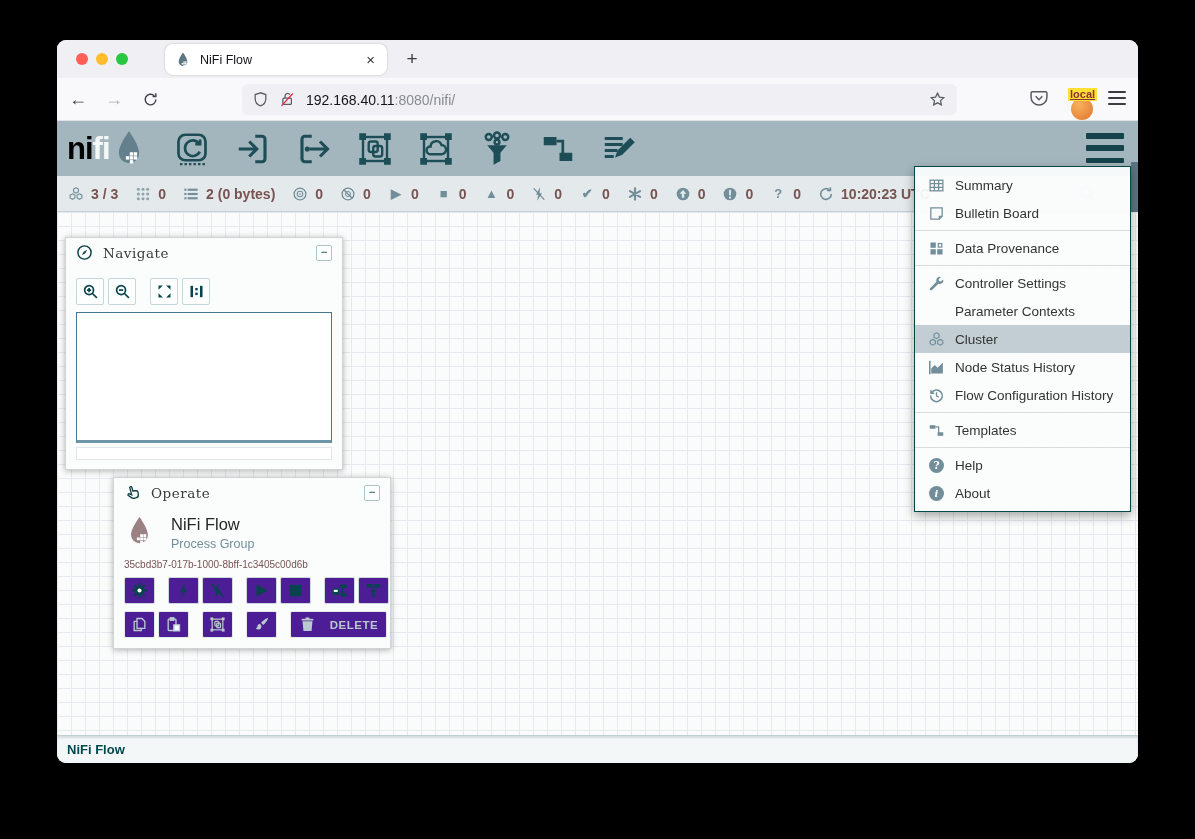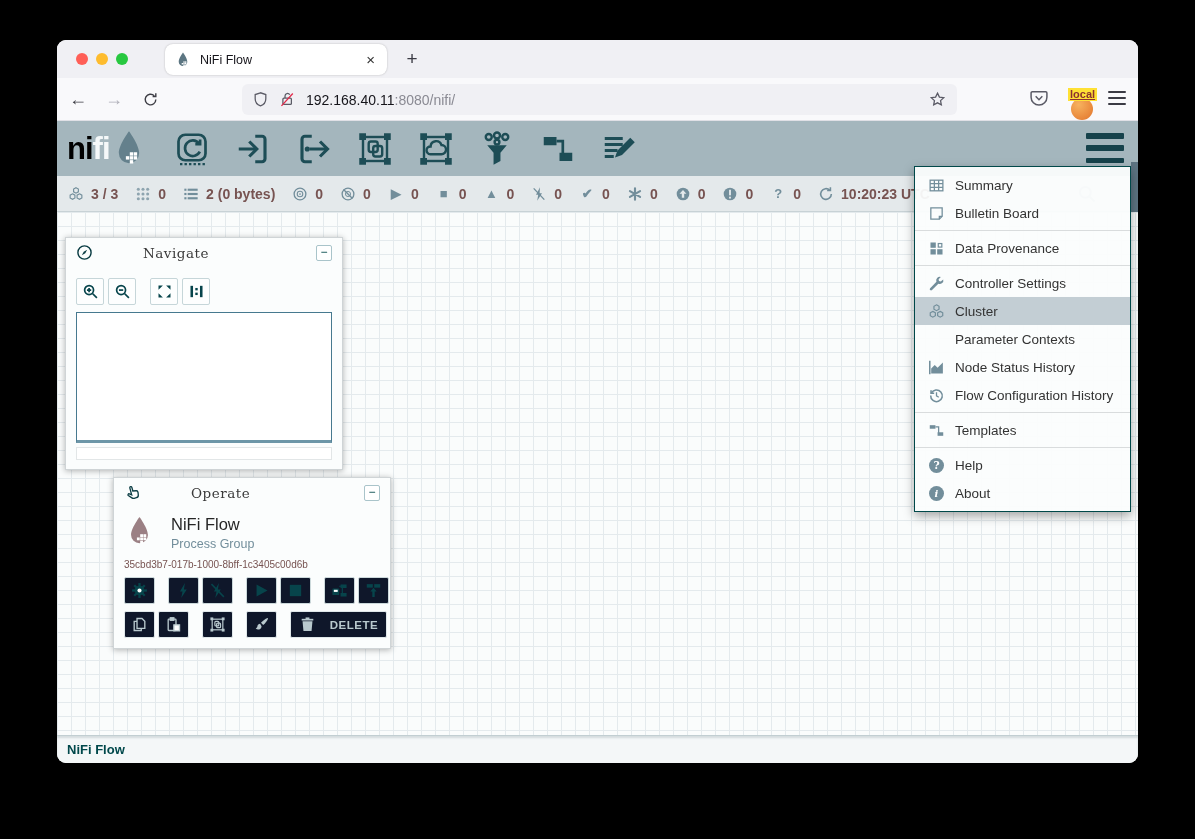--- a/index.html
+++ b/index.html
@@ -63,21 +63,21 @@
 
   
   .canvas{height:523px;background-color:#fafcfc;background-image:linear-gradient(to right,#e4eaed 1px,transparent 1px),linear-gradient(to bottom,#e4eaed 1px,transparent 1px);background-size:14px 14px;position:relative;}
 
   
   .footer{height:28px;background:#f4f7f8;border-top:1px solid #c2ced2;box-shadow:inset 0 2px 2px rgba(120,140,146,.25);display:flex;align-items:center;padding-left:10px;}
   .crumb{font-size:13px;font-weight:bold;color:#00484b;}
 
   
   .panel{position:absolute;background:#fbfdfd;border:1px solid #cfd4d6;box-shadow:0 1px 6px rgba(0,0,0,.3);}
-  .panel-head{height:30px;display:flex;align-items:center;padding:0 10px;gap:40px;}
+  .panel-head{height:30px;display:flex;align-items:center;padding:0 10px;}
   .panel-head .hicon{width:18px;height:18px;color:#0b3d44;margin-right:9px;display:flex;}
   .panel-head .hicon svg{width:17px;height:17px;}
   .panel-title{font-family:"DejaVu Serif",serif;font-size:13.5px;color:#3a3a3a;letter-spacing:.5px;flex:1;}
   .collapse{width:16px;height:16px;border:1px solid #a9c4ca;border-radius:2px;background:#fff;color:#004849;font-size:12px;line-height:13px;text-align:center;}
 
   #navigate{left:8px;top:197px;width:278px;height:233px;}
   .nav-btns{display:flex;margin:10px 0 0 10px;}
   .sqbtn{width:28px;height:27px;border:1px solid #c6d6d9;background:#fdfefe;border-radius:2px;color:#07444b;display:flex;align-items:center;justify-content:center;margin-right:4px;}
   .sqbtn svg{width:17px;height:17px;}
   .sqbtn.gapL{margin-left:10px;}
@@ -86,21 +86,21 @@
 
   #operate{left:8px;top:437px;width:278px;height:172px;margin-left:48px;}
   .op-flow{display:flex;margin:6px 0 0 12px;}
   .op-drop{width:27px;height:35px;color:#9b8084;display:flex;}
   .op-drop svg{width:27px;height:35px;}
   .op-meta{margin-left:18px;}
   .op-name{font-size:16.5px;color:#262626;margin-top:1px;}
   .op-type{font-size:12.5px;color:#728e9b;margin-top:3px;}
   .op-id{font-size:10px;color:#775351;margin:8px 0 0 10px;white-space:nowrap;}
   .op-row{display:flex;margin:7px 0 0 10px;}
-  .obtn{min-width:31px;height:27px;border:1px solid #ccd9db;background:#0f172a;border-radius:2px;color:#07444b;display:flex;align-items:center;justify-content:center;font-size:15px;margin-right:3px;}
+  .obtn{min-width:31px;height:27px;border:1px solid #ccd9db;background:#4c1d95;border-radius:2px;color:#07444b;display:flex;align-items:center;justify-content:center;font-size:15px;margin-right:3px;}
   .obtn svg{width:17px;height:17px;}
   .obtn.gapL{margin-left:10px;}
   .obtn.disabled{color:#b9c9ce;border-color:#e0e8ea;}
   .obtn .dlabel{font-size:11.5px;font-weight:bold;margin-left:5px;letter-spacing:.5px;}
   .obtn.wide{padding:0 9px;}
 
   
   #gmenu{position:absolute;left:857px;top:126px;width:217px;background:rgba(251,253,253,.94);border:1px solid #004849;box-shadow:0 4px 10px rgba(0,0,0,.35);z-index:40;padding:4px 0;}
   .mitem{height:28px;display:flex;align-items:center;padding-left:12px;cursor:default;}
   .mitem.selected{background:#c3ced4;}
@@ -618,35 +618,35 @@
         </div>
     <div class="mdivider"></div>
     <div class="mitem">
           <span class="micon">
             <svg viewBox="0 0 24 24" fill="currentColor">
               <path d="M21.5 6.2a5.2 5.2 0 0 1-6.9 6.2l-6.4 6.4L5.7 21.3a1.9 1.9 0 0 1-2.7-2.7l2.5-2.5 6.4-6.4a5.2 5.2 0 0 1 6.2-6.9L15 6l.5 2.5L18 9Z"></path>
             </svg>
           </span>
           <span class="mlabel">Controller Settings</span>
         </div>
+    <div class="mitem">
+          <span class="micon"></span>
+          <span class="mlabel">Parameter Contexts</span>
+        </div>
     <div class="mitem selected">
           <span class="micon">
             <svg viewBox="0 0 24 24" fill="none" stroke="currentColor" stroke-width="1.7">
               <path d="M12 2.6l3.6 2v4.1L12 10.8 8.4 8.7V4.6Z"></path>
               <path d="M6.8 11.8l3.6 2v4.1l-3.6 2.1-3.6-2.1v-4.1Z"></path>
               <path d="M17.2 11.8l3.6 2v4.1l-3.6 2.1-3.6-2.1v-4.1Z"></path>
             </svg>
           </span>
           <span class="mlabel">Cluster</span>
         </div>
     <div class="mitem">
-          <span class="micon"></span>
-          <span class="mlabel">Parameter Contexts</span>
-        </div>
-    <div class="mitem">
           <span class="micon">
             <svg viewBox="0 0 24 24">
               <path d="M2.5 2.5v19" stroke="currentColor" stroke-width="2.2" fill="none"></path>
               <path d="M4.5 20.5v-7l5-5 4 4 7.5-7.5v15.5Z" fill="currentColor"></path>
             </svg>
           </span>
           <span class="mlabel">Node Status History</span>
         </div>
     <div class="mitem">
           <span class="micon">

